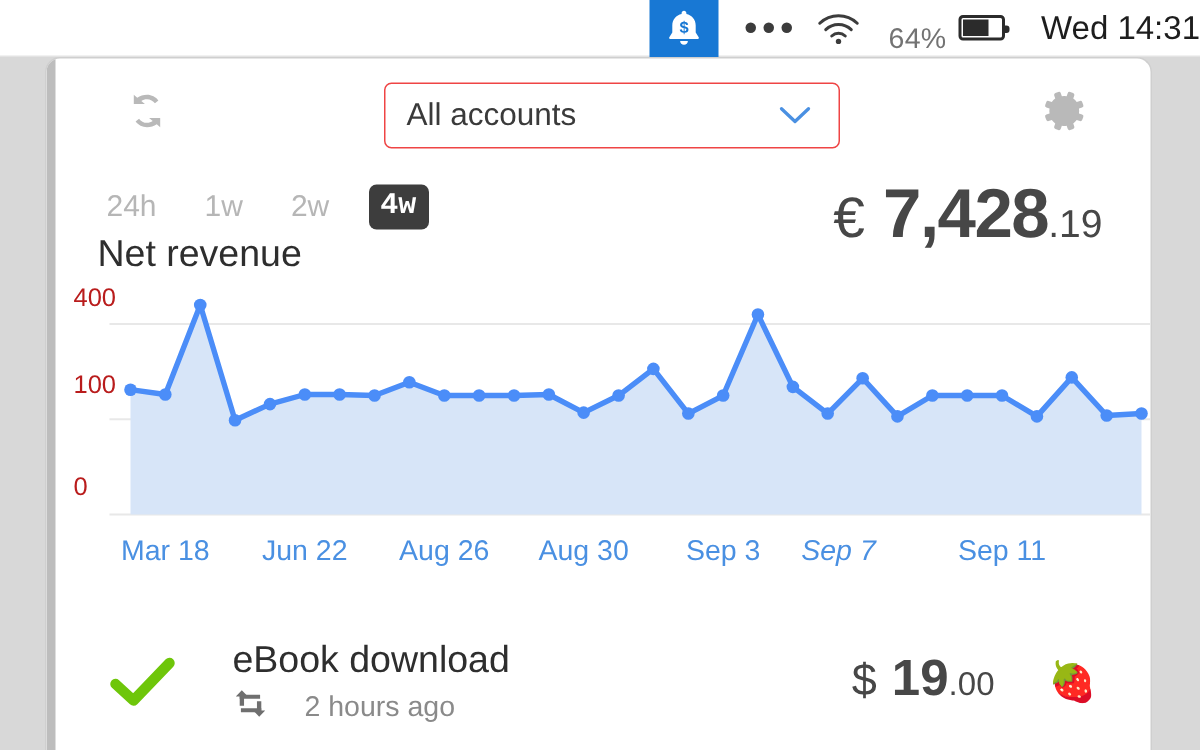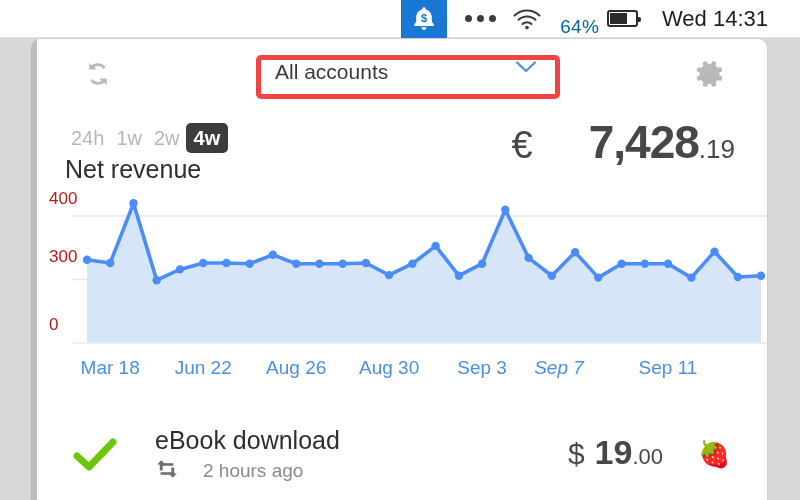--- a/index.html
+++ b/index.html
@@ -25,35 +25,35 @@
     display: flex; align-items: center; justify-content: center;
   }
   .notif-badge svg { display: block; }
   .dots {
     display: flex; gap: 5px; align-items: center;
     margin: 0 16px 0 18px;
   }
   .dots i { width: 7px; height: 7px; border-radius: 50%; background: #3c3c3c; display: block; }
   .wifi { margin-right: 18px; display: flex; align-items: center; }
   .batt-pct {
-    font-size: 19px; color: #0369a1; letter-spacing: .2px;
+    font-size: 19px; color: #737373; letter-spacing: .2px;
     margin-right: 8px;
     margin-top: 16px;
   }
   .batt {
     width: 31px; height: 17px; border: 2px solid #2b2b2b; border-radius: 3px;
     position: relative; margin-right: 6px;
   }
   .batt::after {
     content: ""; position: absolute; right: -5px; top: 5px;
     width: 3px; height: 5px; background: #2b2b2b; border-radius: 0 2px 2px 0;
   }
   .batt .lvl { position: absolute; left: 1px; top: 1px; bottom: 1px; width: 62%; background: #2b2b2b; }
   .clock {
-    font-size: 22px; color: #1d1d1d; margin-right: 32px; margin-left: 18px;
+    font-size: 22px; color: #1d1d1d; margin-right: 0; margin-left: 18px;
     white-space: nowrap;
     text-align: right;
   }
 
   
   #card {
     position: absolute;
     left: 30px; top: 38px;
     width: 738px; height: 462px;
     background: #ffffff;
@@ -81,53 +81,53 @@
   }
   .gear-btn {
     position: absolute; right: 38px; top: 18px;
     width: 38px; height: 38px;
     display: flex; align-items: center; justify-content: center;
     cursor: pointer;
   }
   #account-select {
     position: absolute; left: 219px; top: 16px;
     width: 304px; height: 44px;
-    border: 5px solid #ef4444; border-radius: 5px;
+    border: 1px solid #ef4444; border-radius: 5px;
     background: #fff;
-    display: flex; align-items: flex-start;
+    display: flex; align-items: center;
     cursor: pointer;
   }
   #account-select .sel-label {
     font-size: 21px; color: #3a3a3a; margin-left: 14px; flex: 1;
   }
   #account-select .chev { margin-right: 18px; display: flex; }
 
   
   #metric-header { position: relative; height: 78px; }
   #range-tabs {
     position: absolute; left: 28px; top: 10px;
-    display: flex; align-items: center; gap: 0;
+    display: flex; align-items: center; gap: 20px;
   }
   .range-tab {
     font-size: 20px; color: #b6b6b6;
     padding: 2px 6px; border-radius: 5px;
     cursor: pointer; line-height: 1.2;
   }
-  .range-tab.active { background: #3d3d3d; color: #fff; font-weight: bold; padding: 3px 8px; }
+  .range-tab.active { background: #3d3d3d; color: #fff; font-weight: bold; padding: 3px 8px; font-family: Liberation Mono, monospace; }
   #metric-label {
     position: absolute; left: 28px; top: 42px;
     font-size: 25px; color: #2e2e2e;
   }
   #amount {
     position: absolute; right: 32px; top: 2px;
     display: flex; align-items: baseline;
     color: #474747;
   }
   #amount .cur { font-size: 38px; margin-right: 12px; font-weight: 300; }
-  #amount .maj { font-size: 46px; font-weight: bold; letter-spacing: -1px; margin-left: 44px; }
+  #amount .maj { font-size: 46px; font-weight: bold; letter-spacing: -1px; }
   #amount .min { font-size: 26px; }
 
   
   #chart-wrap { position: relative; height: 160px; }
   #chart-svg { display: block; }
   .ylab {
     position: absolute; font-size: 17px; color: #b91c1c;
   }
   #xaxis {
     position: relative; height: 42px;
@@ -290,21 +290,21 @@
             <circle cx="584.6" cy="72.7" r="4.2" fill="#4b8df8"></circle>
             <circle cx="607.8" cy="72.7" r="4.2" fill="#4b8df8"></circle>
             <circle cx="631.0" cy="72.7" r="4.2" fill="#4b8df8"></circle>
             <circle cx="654.3" cy="86.6" r="4.2" fill="#4b8df8"></circle>
             <circle cx="677.5" cy="60.6" r="4.2" fill="#4b8df8"></circle>
             <circle cx="700.8" cy="86.0" r="4.2" fill="#4b8df8"></circle>
             <circle cx="724.0" cy="84.7" r="4.2" fill="#4b8df8"></circle>
           </g>
       </svg>
       <span class="ylab" style="left:12px; top:-2px;">400</span>
-      <span class="ylab" style="left:12px; top:56px;">300</span>
+      <span class="ylab" style="left:12px; top:56px;">100</span>
       <span class="ylab" style="left:12px; top:124px;">0</span>
     </div>
 
     <div id="xaxis">
         <span class="xlab" style="left: 73.2px;">Mar 18</span>
         <span class="xlab" style="left: 166.2px;">Jun 22</span>
         <span class="xlab" style="left: 259.2px;">Aug 26</span>
         <span class="xlab" style="left: 352.1px;">Aug 30</span>
         <span class="xlab" style="left: 445.1px;">Sep 3</span>
         <span class="xlab" style="left: 522px; font-style: italic;">Sep 7</span>

